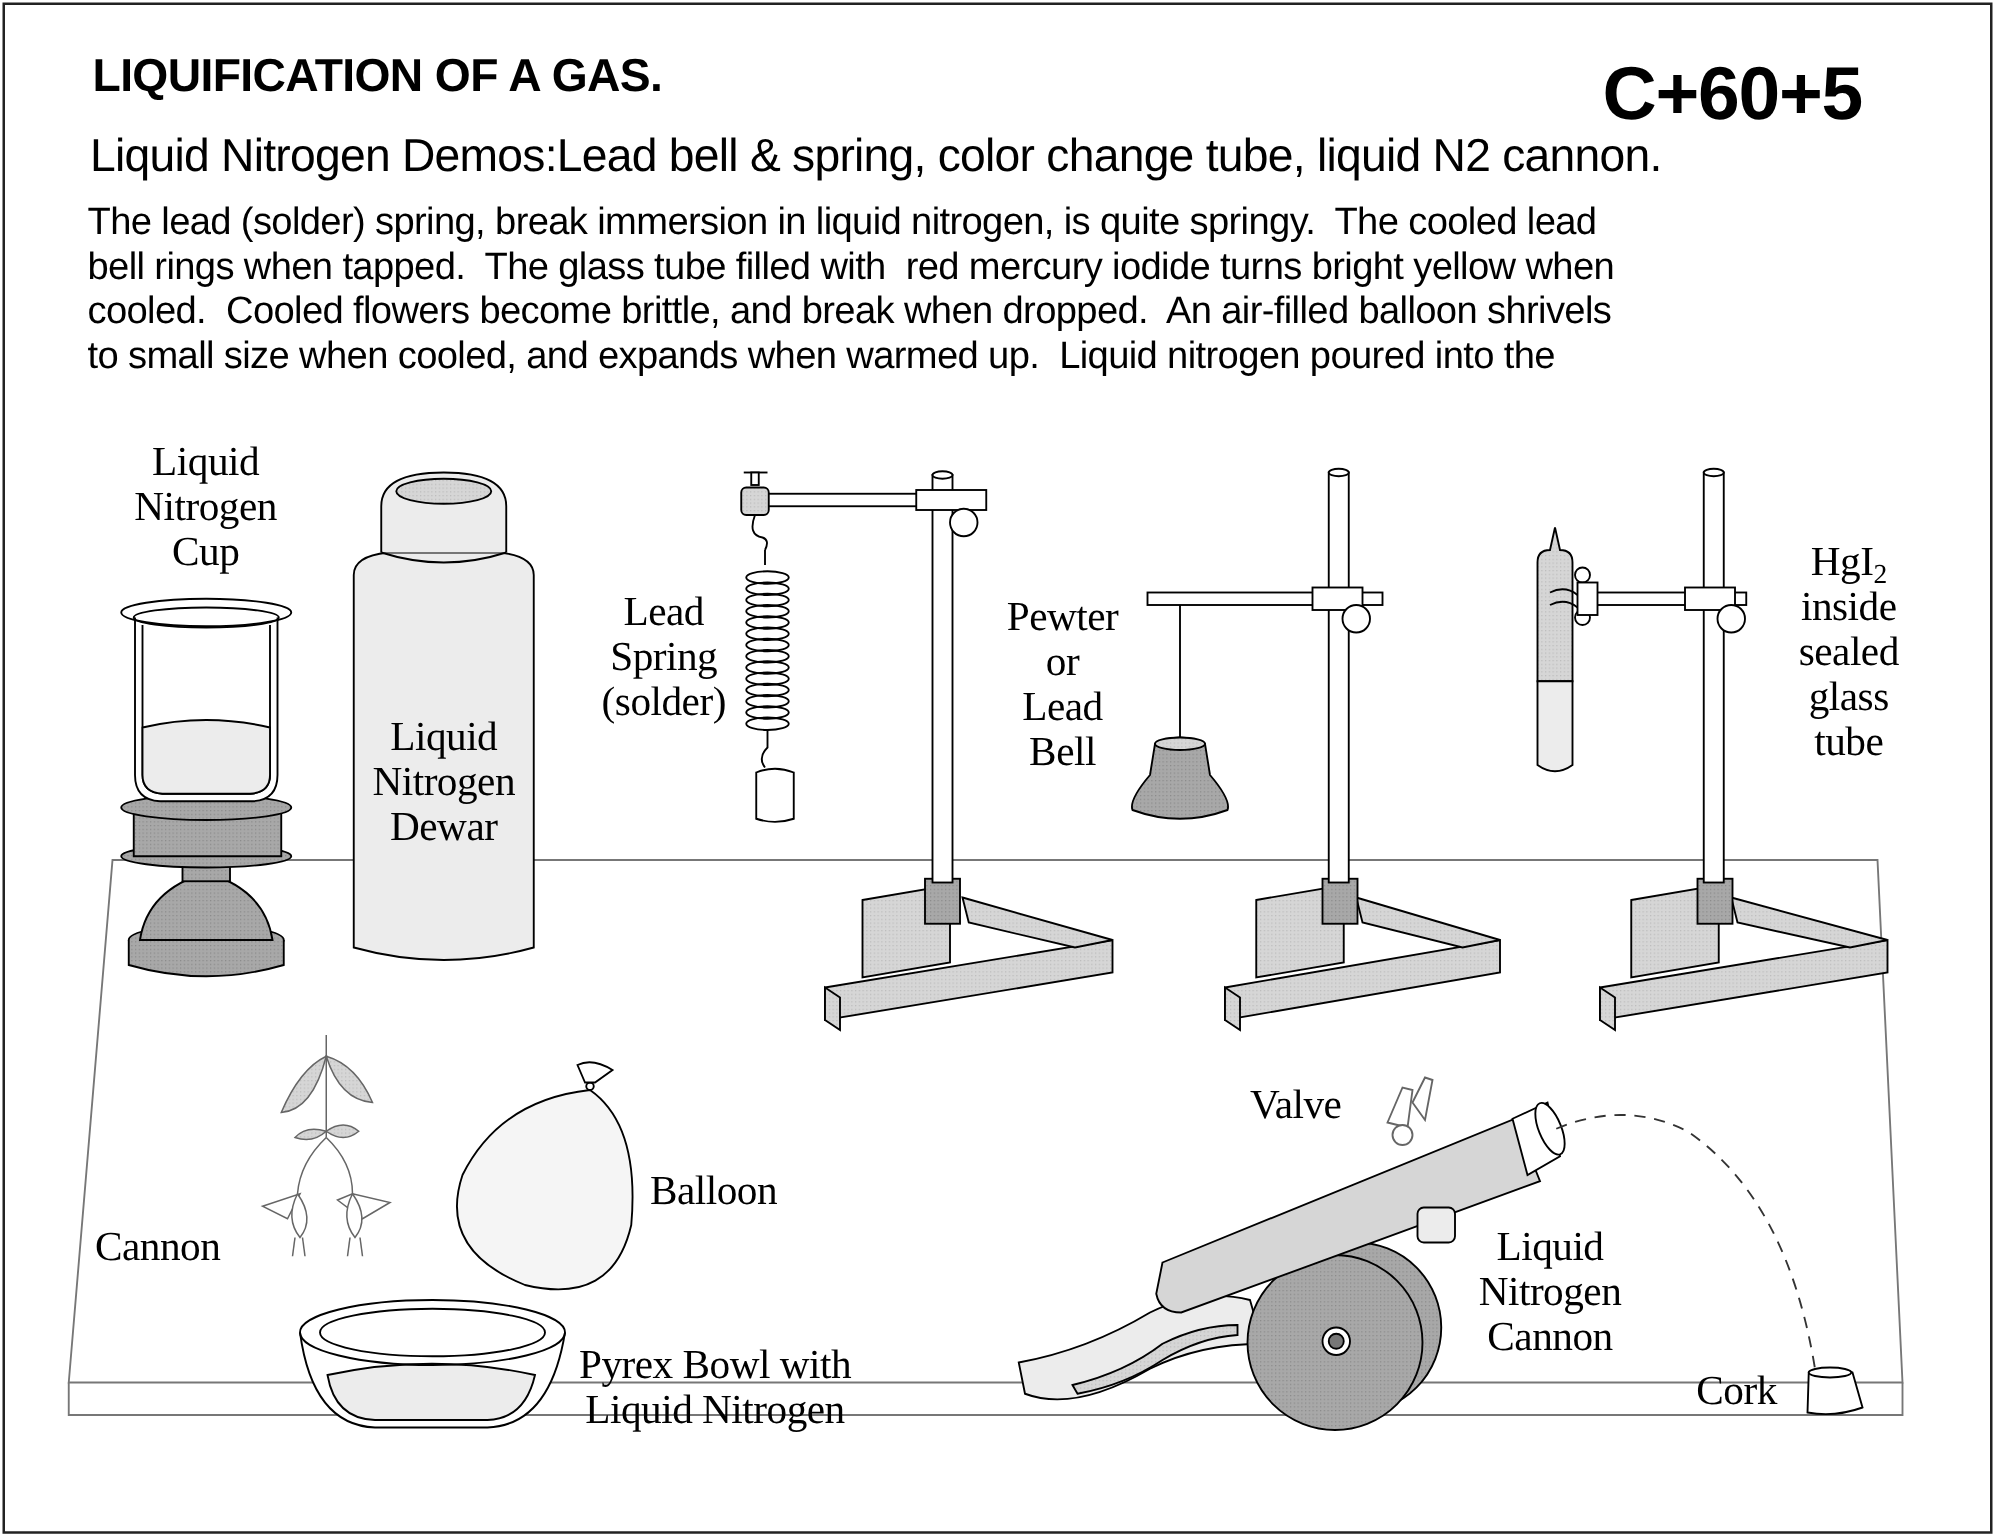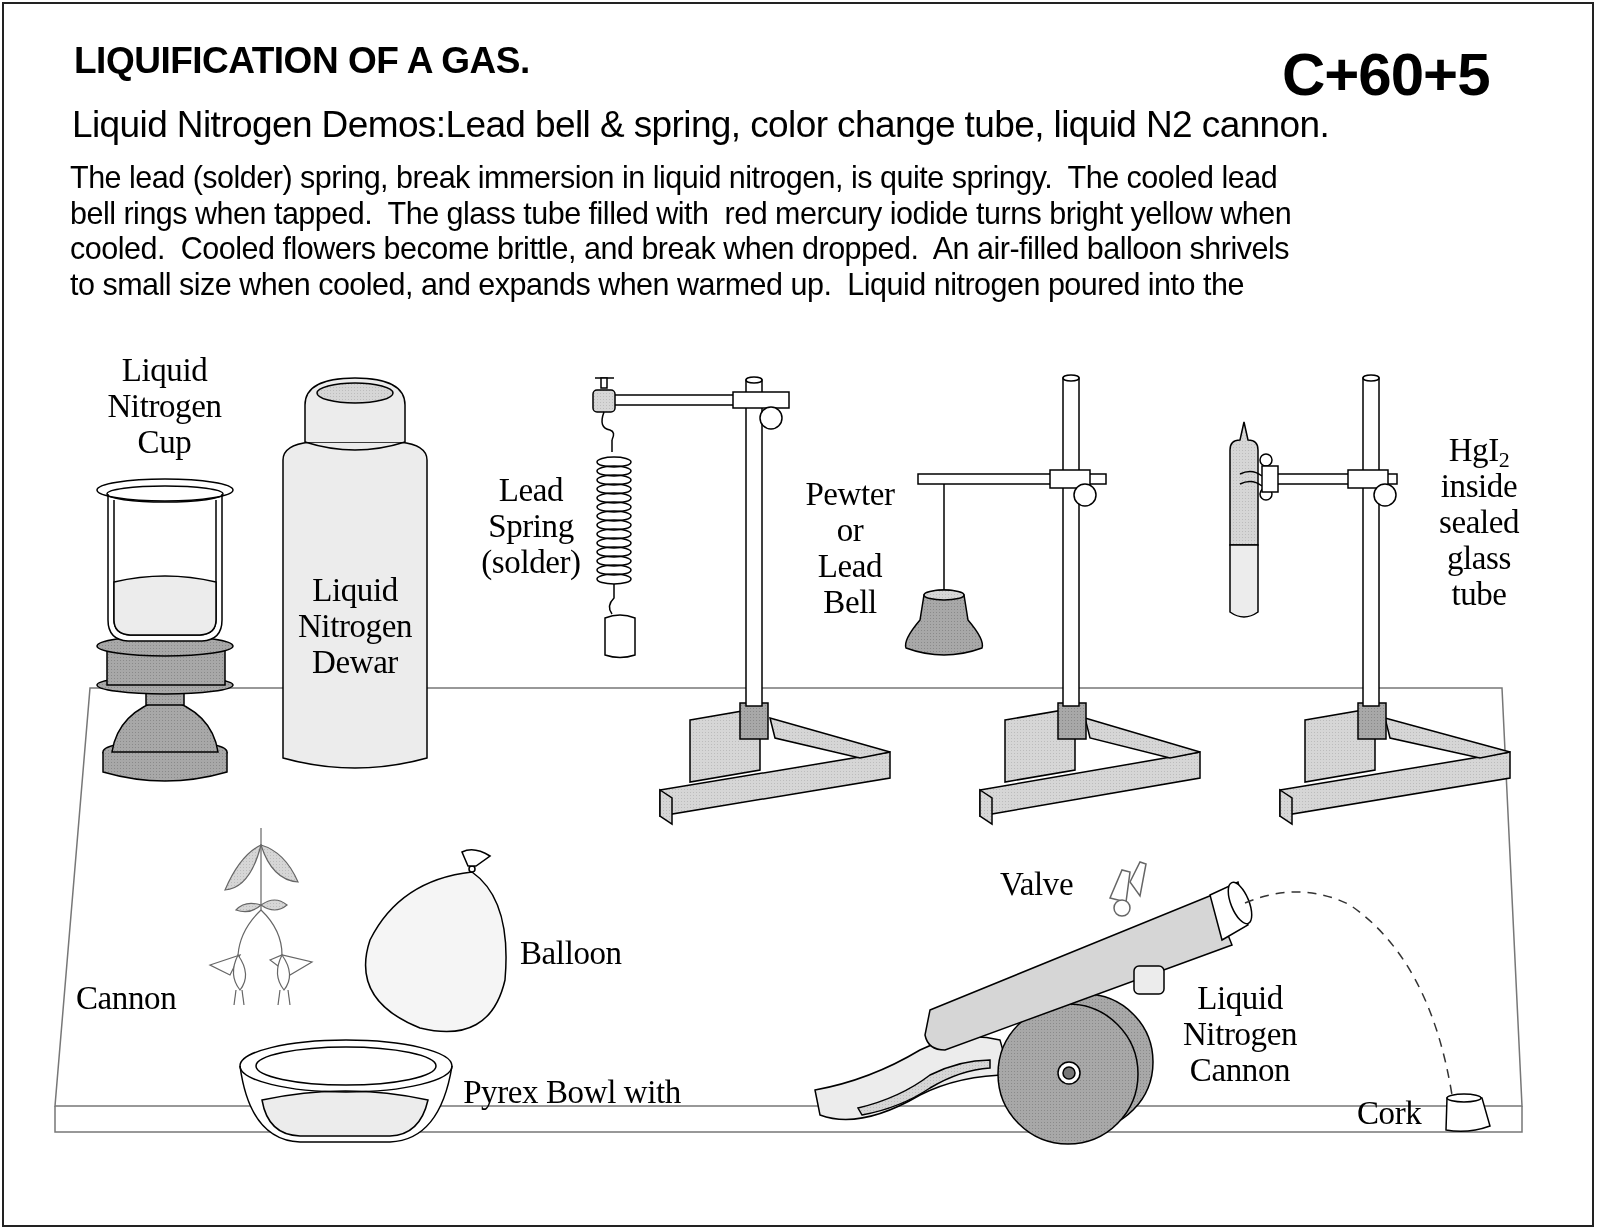--- a/index.html
+++ b/index.html
@@ -236,20 +236,21 @@
   <span>tube</span>
 </div>
 <div class="lbl left" style="left:76px; top:980px;">
   <span>Cannon</span>
 </div>
 <div class="lbl left" style="left:520px; top:935px;">
   <span>Balloon</span>
 </div>
 <div class="lbl" style="left:447px; top:1074px; width:250px;text-align:center;">
   <span>Pyrex Bowl with</span>
+  <span>Liquid Nitrogen</span>
 </div>
 <div class="lbl left" style="left:1000px; top:866px;">
   <span>Valve</span>
 </div>
 <div class="lbl" style="left:1170px; top:980px; width:140px;">
   <span>Liquid</span>
   <span>Nitrogen</span>
   <span>Cannon</span>
 </div>
 <div class="lbl left" style="left:1357px; top:1095px;">

